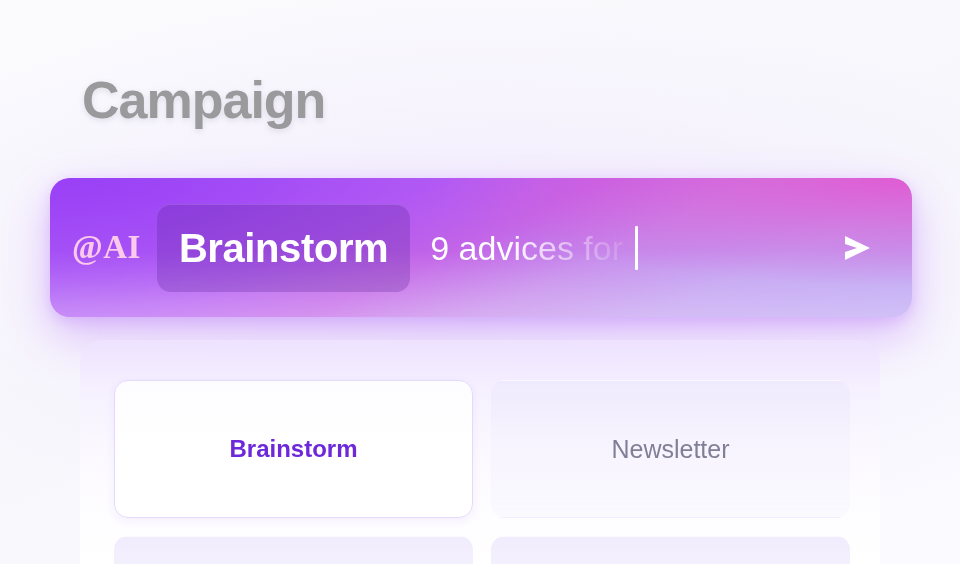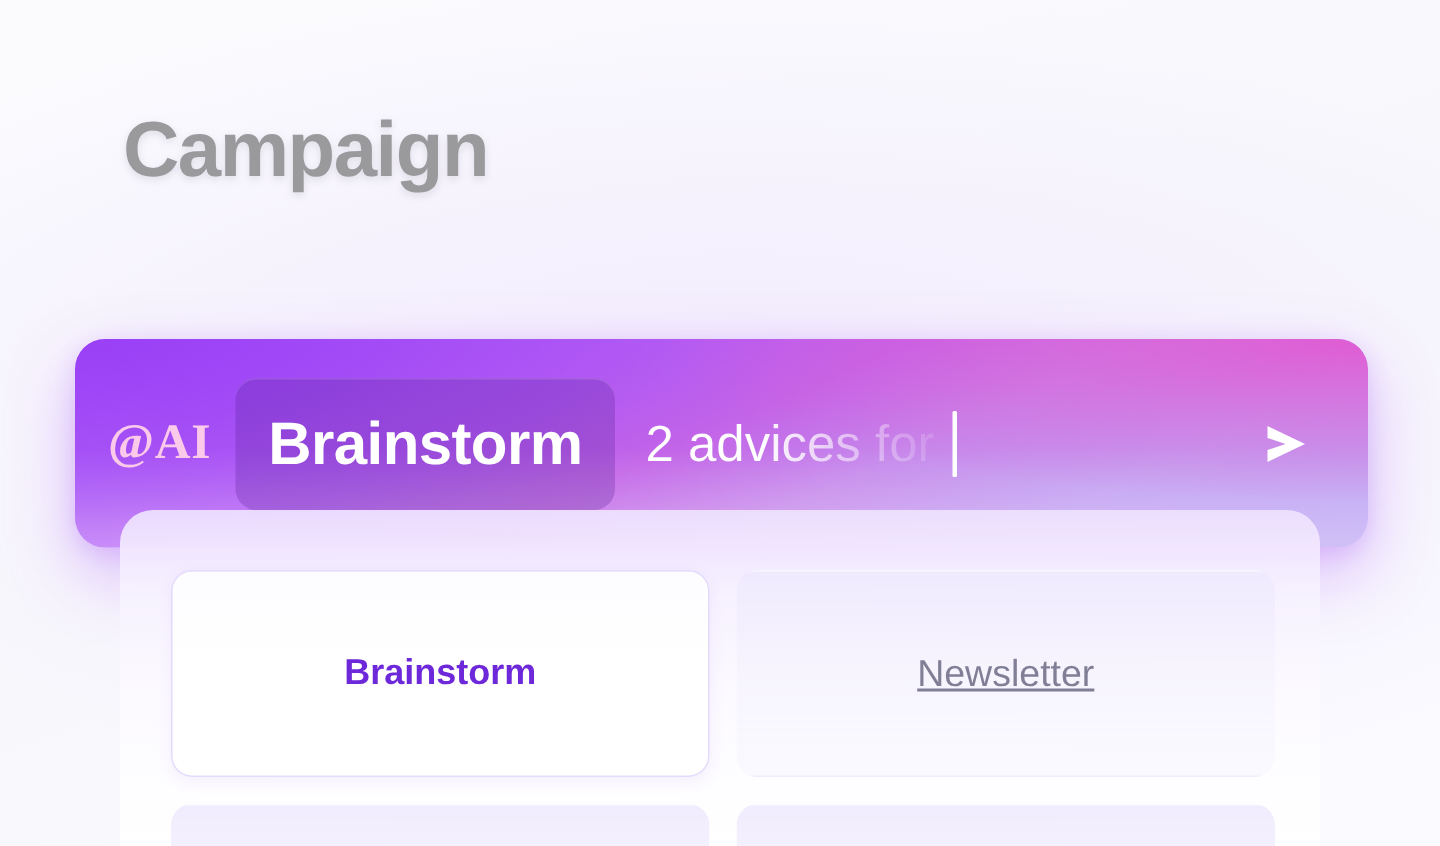--- a/index.html
+++ b/index.html
@@ -56,21 +56,20 @@
         #c2a0f2 78%,
         #bda6f4 100%),
       linear-gradient(105deg, rgba(168,85,247,1) 0%, rgba(214,91,214,1) 100%);
     background-blend-mode: normal;
     box-shadow:
       0 18px 44px rgba(168,85,247,0.34),
       0 4px 14px rgba(168,85,247,0.20);
     display: flex;
     align-items: center;
     overflow: hidden;
-    margin-top: 48px;
   }
   
   .prompt-bar::before {
     content: "";
     position: absolute;
     inset: 0;
     border-radius: 20px;
     background:
       radial-gradient(95% 135% at 100% 0%, rgba(226,86,208,0.92) 0%, rgba(226,86,208,0.45) 28%, rgba(226,86,208,0) 58%),
       radial-gradient(85% 140% at 0% 0%, rgba(150,58,246,0.80) 0%, rgba(150,58,246,0.25) 38%, rgba(150,58,246,0) 66%),
@@ -219,21 +218,20 @@
     white-space: nowrap;
   }
   .option-card.selected .option-card-label {
     font-weight: 700;
     color: #6d28d9;
     font-size: 24px;
   }
   .option-card.unselected .option-card-label {
     font-weight: 400;
     color: #807f96;
-    text-decoration: underline;
   }
 
   
   .option-card.partial {
     height: 138px;
   }
 </style>
 </head>
 <body>
 
@@ -244,21 +242,21 @@
   <div class="prompt-bar">
     <div class="prompt-inner">
 
       <span class="mention-tag">@AI</span>
 
       <div class="command-chip">
         <span class="command-chip-label">Brainstorm</span>
       </div>
 
       <div class="prompt-typing">
-        <span class="typed-text">2 advices for</span>
+        <span class="typed-text">9 advices for</span>
         <span class="caret"></span>
       </div>
 
       <div class="send-button">
         <span>
           <svg width="40" height="40" viewBox="0 0 40 40" aria-hidden="true">
             <path d="M8 8 L33 20 L8 32 L8 24 L20 20 L8 16 Z" fill="#ffffff"></path>
           </svg>
         </span>
       </div>

